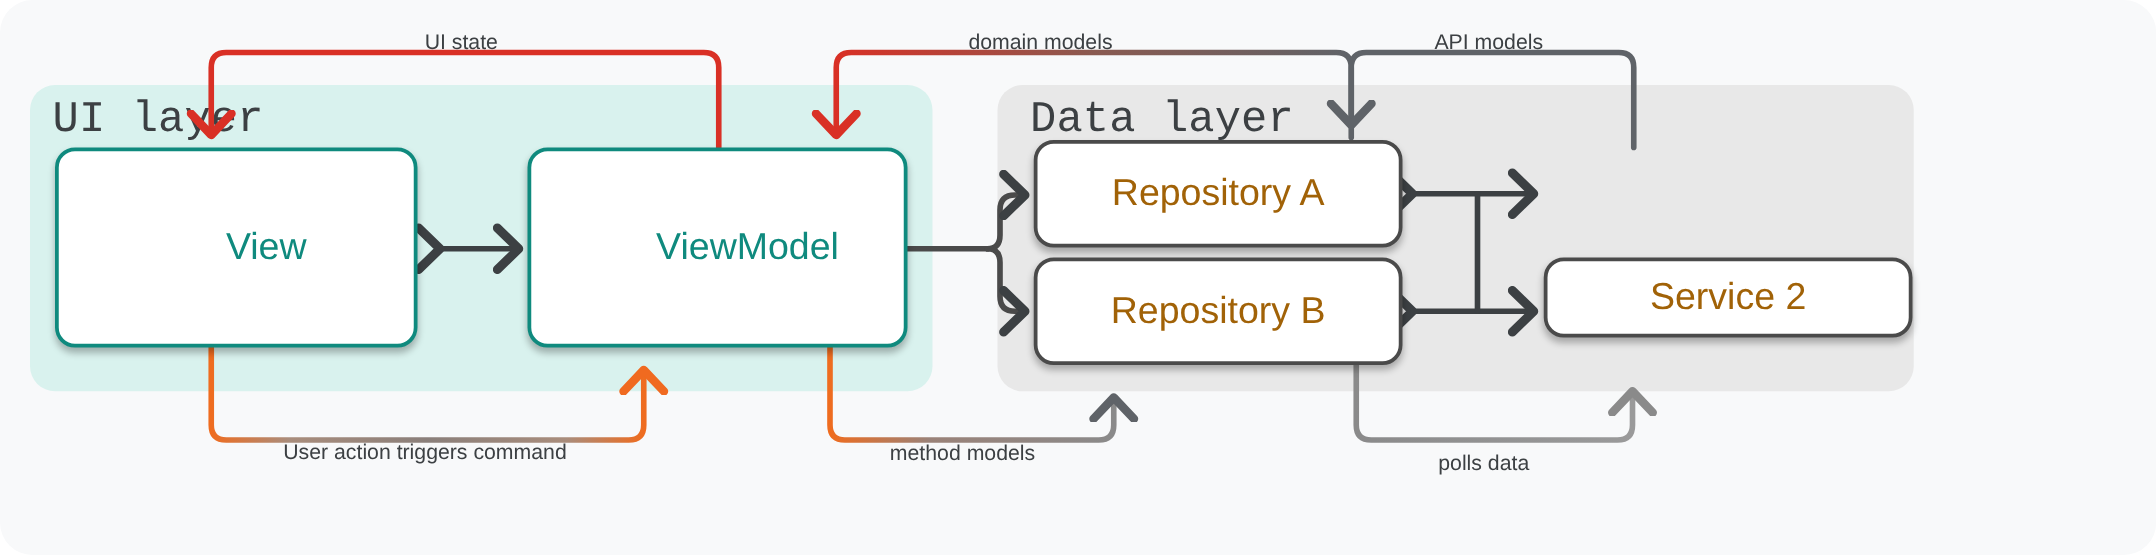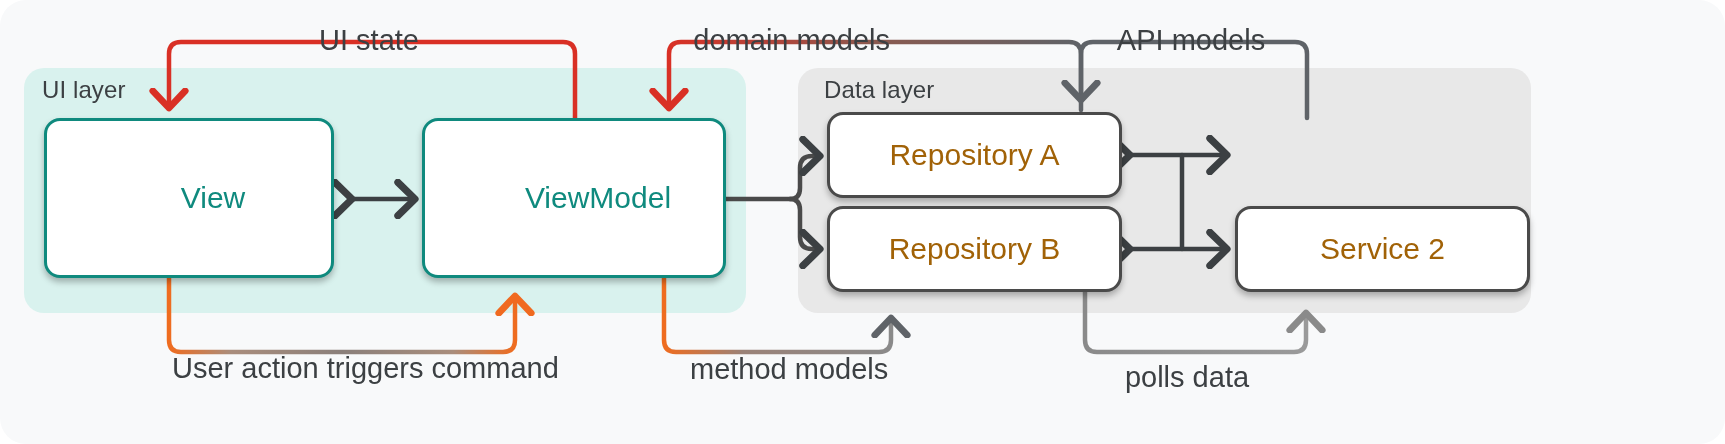--- a/index.html
+++ b/index.html
@@ -16,43 +16,44 @@
   svg.wires{position:absolute;left:0;top:0;width:1725px;height:444px;overflow:visible;}
 
   .layer{
     position:absolute;border-radius:20px;
   }
   .layer-ui{background:#d9f2ee;}
   .layer-data{background:#e8e8e8;}
 
   .layer-title{
     position:absolute;
-    font-size:24px;
+    font-size:35px;
     color:#3c4043;
     letter-spacing:.1px;
     white-space:nowrap;
+    font-family:Liberation Mono, monospace;
   }
 
   .node{
     position:absolute;
     background:#ffffff;
     border-radius:16px;
     display:flex;align-items:center;justify-content:center;
     box-sizing:border-box;
     box-shadow:0 4px 6px rgba(0,0,0,.28);
   }
   .node span{font-size:30px;white-space:pre;}
   .node-ui{border:3.5px solid #0f8a7e;padding-left:48px;}
   .node-ui span{color:#0f8a7e;}
   .node-data{border:3.5px solid #4a4a4a;}
   .node-data span{color:#a16207;}
 
   .wire-label{
     position:absolute;
-    font-size:29px;
+    font-size:17px;
     color:#3c4043;
     white-space:nowrap;
     text-align:center;
   }
 </style>
 </head>
 <body>
 
 <div id="canvas">
   <div class="page-card"></div>
@@ -161,21 +162,21 @@
 
   <div class="node node-data" style="left:827px;top:112px;width:295px;height:86px;">
     <span>Repository A</span>
   </div>
 
   <div class="node node-data" style="left:827px;top:206px;width:295px;height:86px;">
     <span>Repository B</span>
   </div>
 
 
-  <div class="node node-data" style="left:1235px;top:206px;width:295px;height:86px;">
+  <div class="node node-data" style="left:1235px;top:206px;width:295px;height:64px;">
     <span>Service 2</span>
   </div>
 
   <div class="wire-label" style="left:229px;top:24px;width:280px;">UI state</div>
 
   <div class="wire-label" style="left:172px;top:352px;width:336px;">User action triggers command</div>
 
   <div class="wire-label" style="left:650px;top:24px;width:240px;text-align:right;">domain models</div>
 
   <div class="wire-label" style="left:690px;top:353px;width:160px;">method models</div>

